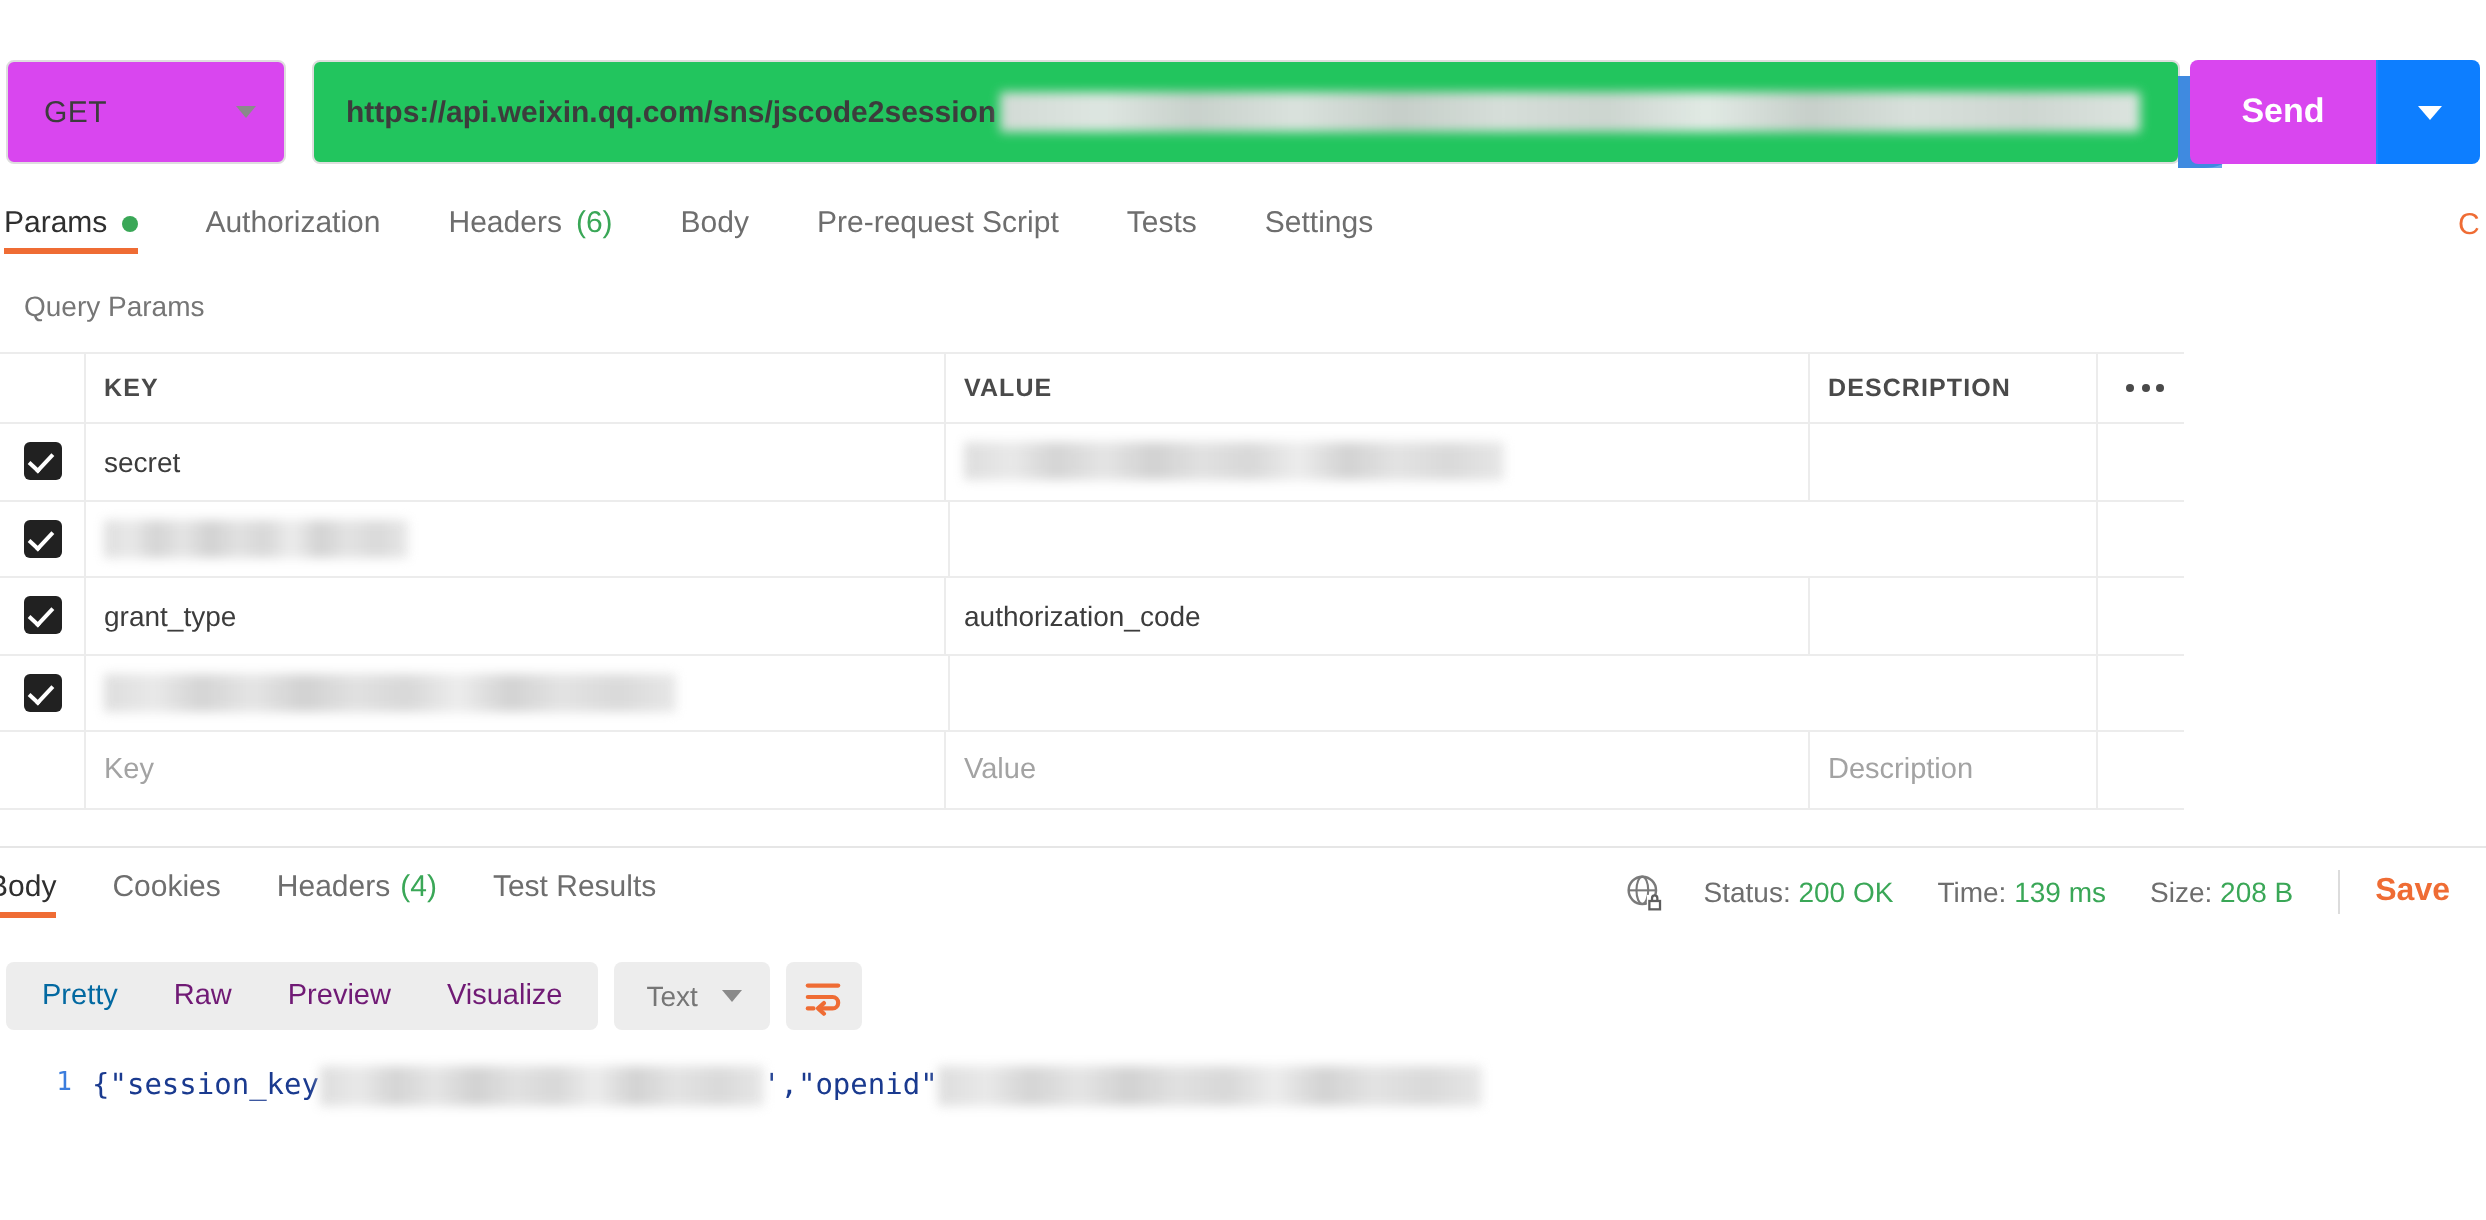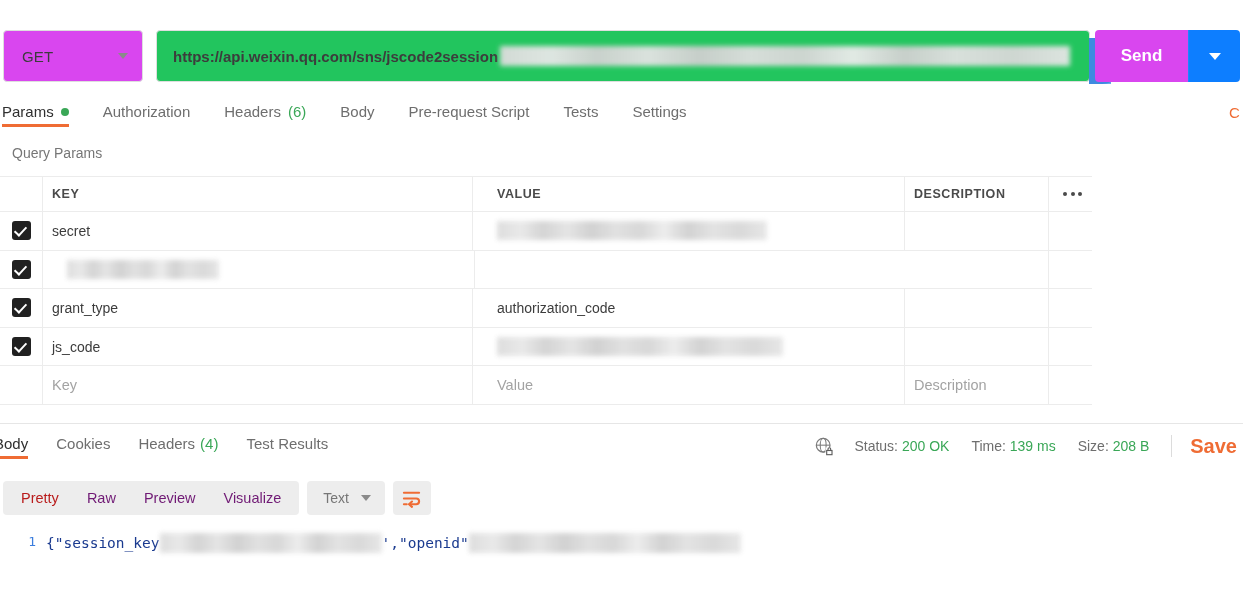--- a/index.html
+++ b/index.html
@@ -233,21 +233,21 @@
   }
   .cell {
     display: flex;
     align-items: center;
     border-left: 1px solid #ececec;
     padding: 0 10px;
     overflow: hidden;
     position: relative;
   }
   .cell.key-cell { width: 430px; flex: none; padding-left: 9px; }
-  .cell.val-cell { width: 432px; flex: none; padding-left: 24px; }
+  .cell.val-cell { width: 432px; flex: none; padding-left: 9px; }
   .cell.desc-cell { flex: 1; padding-left: 9px; }
   .cell.dots-cell {
     width: 44px; flex: none;
     justify-content: flex-start;
     padding-left: 14px;
   }
   .col-head {
     font-size: 12.5px;
     font-weight: bold;
     color: #4a4a4a;
@@ -306,42 +306,42 @@
     content: "";
     position: absolute;
     left: 0; right: 0; bottom: 6px;
     height: 3px;
     background: #ef6c34;
   }
   .rtab.first { margin-left: -6px; }
 
   .status-strip {
     position: absolute;
-    right: 0; top: 433px;
+    right: 12px; top: 433px;
     display: flex;
     align-items: center;
     gap: 4px;
     height: 26px;
     text-align: center;
   }
   .globe-lock { margin-right: 16px; display: flex; align-items: center; }
   .stat-item {
     font-size: 14px;
     color: #6e6e6e;
     margin-right: 18px;
     white-space: nowrap;
   }
   .stat-item .v { color: #3aa757; }
   .vsep {
     width: 1px; height: 22px;
     background: #dcdcdc;
     margin-right: 14px;
   }
   .save-link {
-    font-size: 20px;
+    font-size: 16px;
     color: #ef6c34;
     font-weight: bold;
     cursor: pointer;
     padding-right: 6px;
   }
 
   
   .fmt-bar {
     position: absolute;
     left: 3px; top: 481px;
@@ -357,21 +357,21 @@
     height: 34px;
     padding: 0 4px;
   }
   .fmt-item {
     font-size: 14.5px;
     color: #701a75;
     padding: 0 14px;
     cursor: pointer;
     line-height: 34px;
   }
-  .fmt-item.active { color: #b91c1c; }
+  .fmt-item.active { color: #0369a1; }
   .fmt-select {
     background: #ededed;
     border-radius: 4px;
     height: 34px;
     display: flex;
     align-items: center;
     gap: 12px;
     padding: 0 14px 0 16px;
     cursor: pointer;
   }
@@ -528,23 +528,20 @@
       <div class="cell val-cell">
         <span class="cell-text">authorization_code</span>
       </div>
       <div class="cell desc-cell"></div>
       <div class="cell dots-cell"></div>
     </div>
 
     <div class="prow">
       <div class="cb-cell">
         <span class="cbox"></span>
-      </div>
-      <div class="cell key-cell">
-        <span class="cell-text">js_code</span>
       </div>
       <div class="cell val-cell">
         <span class="redact val-redact" style="width:286px"></span>
       </div>
       <div class="cell desc-cell"></div>
       <div class="cell dots-cell"></div>
     </div>
 
     <div class="prow">
       <div class="cb-cell"></div>

